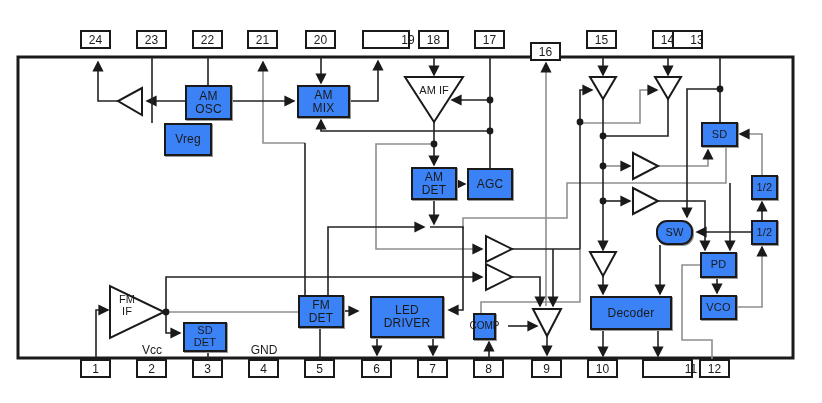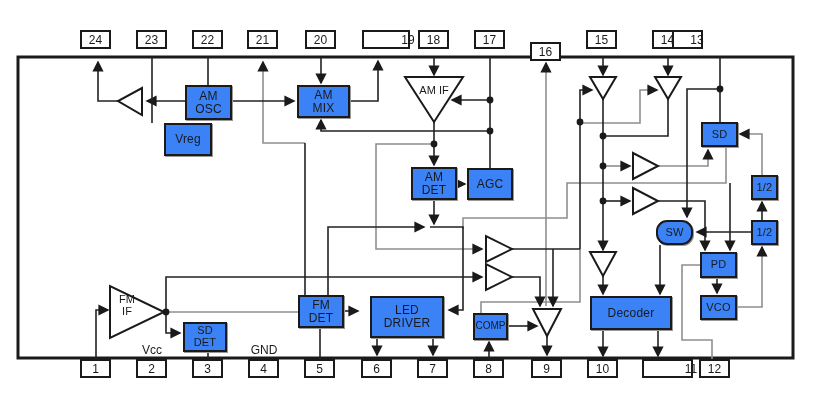--- a/index.html
+++ b/index.html
@@ -159,21 +159,21 @@
     <span>DET</span>
   </div>
   <div class="blk" style="left:298px;top:295px;width:46px;height:33px;">
     <span>FM</span>
     <span>DET</span>
   </div>
   <div class="blk" style="left:362px;top:296px;width:74px;height:42px;margin-left:8px;">
     <span>LED</span>
     <span>DRIVER</span>
   </div>
-  <div class="blk" style="left:473px;top:313px;width:35px;height:27px;font-size:10px;letter-spacing:0;justify-content:center;">
+  <div class="blk" style="left:473px;top:313px;width:23px;height:27px;font-size:10px;letter-spacing:0;justify-content:center;">
     <span>COMP</span>
   </div>
   <div class="blk" style="left:590px;top:296px;width:82px;height:34px;">
     <span>Decoder</span>
   </div>
   <div class="blk small" style="left:701px;top:122px;width:37px;height:25px;">
     <span>SD</span>
   </div>
   <div class="blk small" style="left:656px;top:220px;width:37px;height:25px;border-radius:11px;">
     <span>SW</span>

